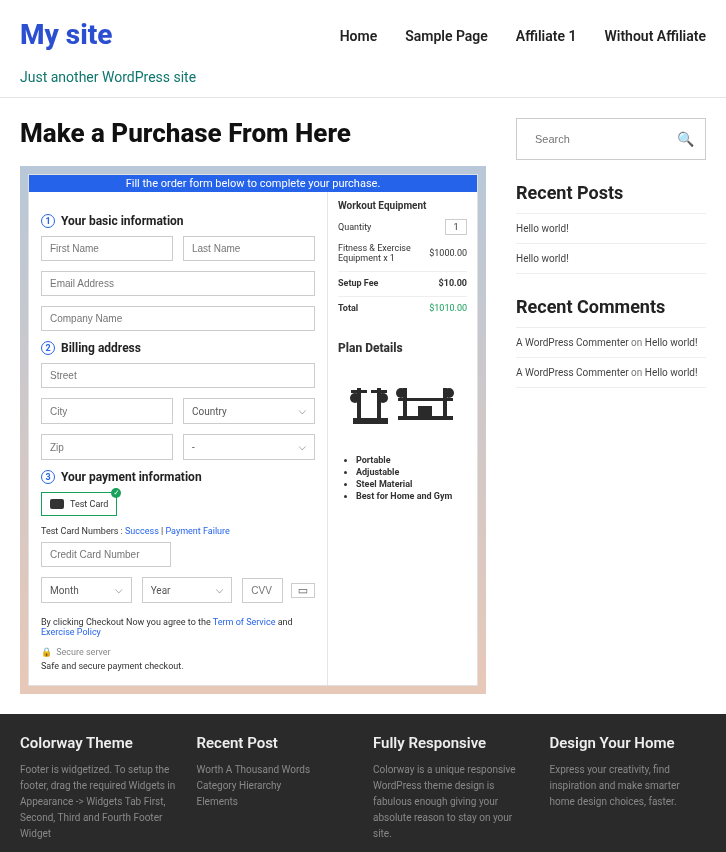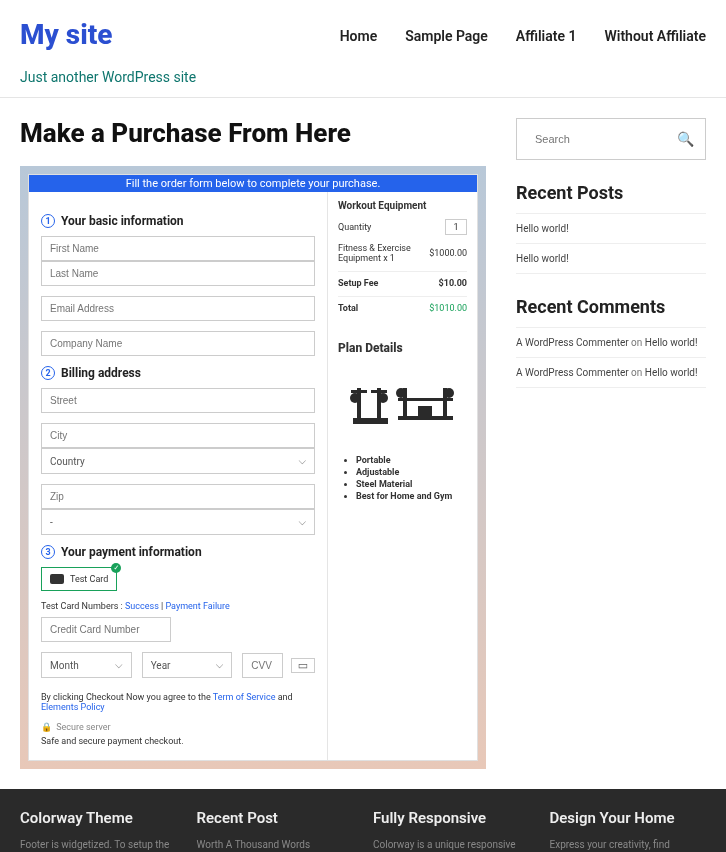--- a/index.html
+++ b/index.html
@@ -25,21 +25,21 @@
 .checkout-outer { background: linear-gradient(to bottom, #b8c8d8, #e8c8b8); padding: 8px; }
 .checkout-inner { background: #fff; border: 1px solid #e0e0e0; }
 .banner { background: #2563eb; color: #fff; text-align: center; padding: 2px; font-size: 11px; }
 .checkout-body { display: flex; }
 .form-col { flex: 1; padding: 14px 12px; }
 .details-col { width: 150px; flex-shrink: 0; border-left: 1px solid #e5e5e5; }
 
 .step-head { display: flex; align-items: center; gap: 6px; margin: 8px 0 8px; font-size: 12px; font-weight: 700; color: #222; }
 .step-num { display: inline-flex; align-items: center; justify-content: center; width: 14px; height: 14px; border: 1.5px solid #2563eb; border-radius: 50%; color: #2563eb; font-size: 9px; font-weight: 700; }
 
-.row { display: flex; margin-bottom: 10px; flex-direction: column; }
+.row { display: flex; gap: 10px; margin-bottom: 10px; }
 .row > * { flex: 1; }
 input[type=text], .select { width: 100%; padding: 6px 8px; border: 1px solid #ccc; font-size: 10px; color: #555; background: #fff; }
 .select { display: flex; justify-content: space-between; align-items: center; cursor: pointer; }
 .select::after { content: "⌵"; font-size: 10px; color: #888; }
 
 .test-card { display: inline-flex; align-items: center; gap: 6px; border: 1px solid #18a15a; padding: 6px 8px; font-size: 9px; position: relative; margin-bottom: 10px; }
 .test-card .check { position: absolute; top: -5px; right: -5px; width: 10px; height: 10px; background: #18a15a; border-radius: 50%; color: #fff; font-size: 7px; display: flex; align-items: center; justify-content: center; }
 .card-icon { width: 14px; height: 10px; background: #333; border-radius: 2px; position: relative; }
 
 .hint { font-size: 9px; margin-bottom: 6px; }
@@ -178,21 +178,21 @@
                 <div class="select sel">
                     <span>Year</span>
                   </div>
                 <div class="cvv-wrap">
                   <input type="text" placeholder="CVV" style="">
                   <div class="cvv-icon">▭</div>
                 </div>
               </div>
 
               <div class="terms">
-                <span>By clicking Checkout Now you agree to the </span><span class="link">Term of Service</span><span> and </span><span class="link">Elements Policy</span>
+                <span>By clicking Checkout Now you agree to the </span><span class="link">Term of Service</span><span> and </span><span class="link">Exercise Policy</span>
               </div>
               <div class="secure">
                 <span>🔒</span>
                 <span>Secure server</span>
               </div>
               <div class="safe-note">Safe and secure payment checkout.</div>
             </div>
 
             <div class="details-col">
               <div class="details-body">

